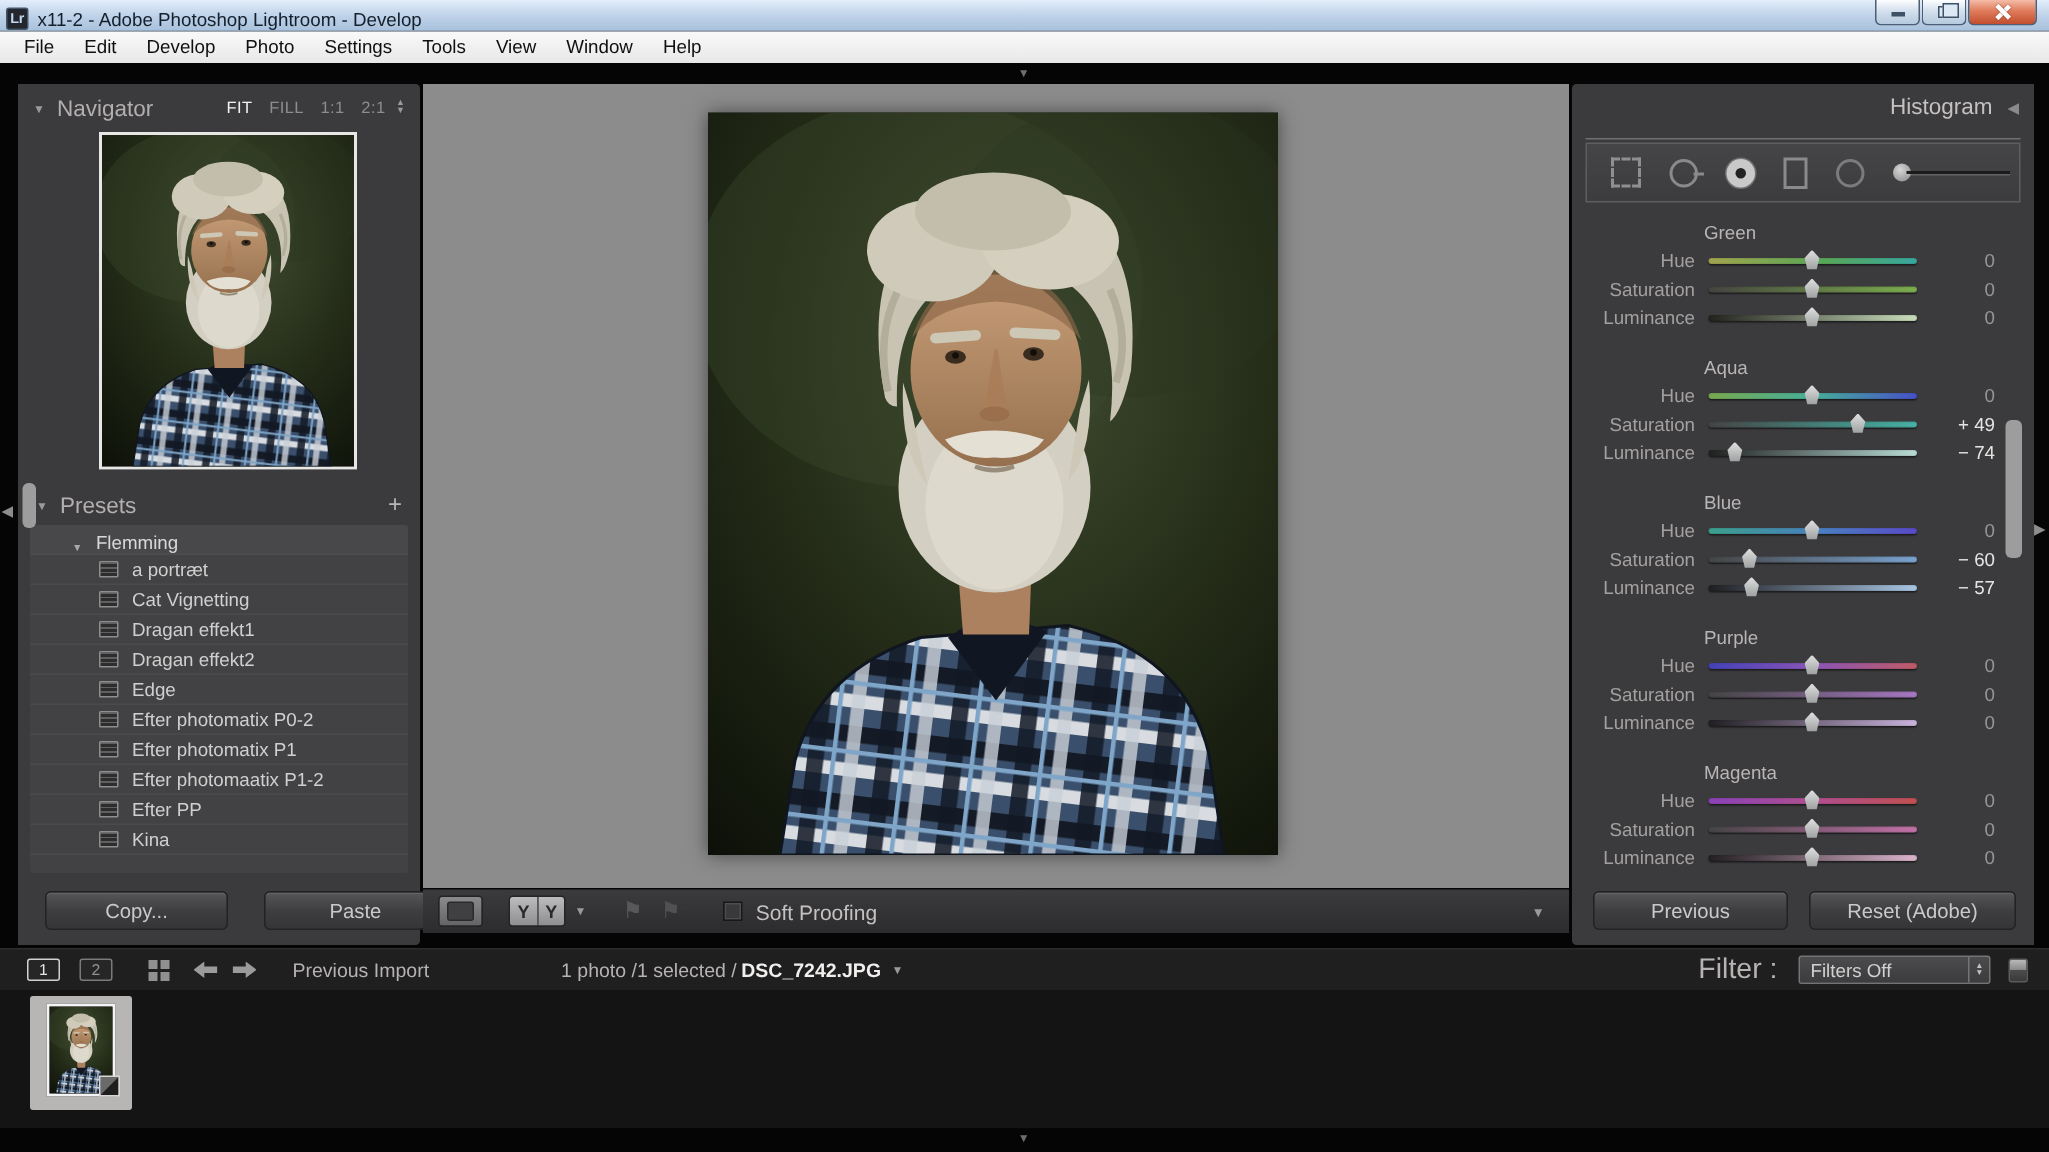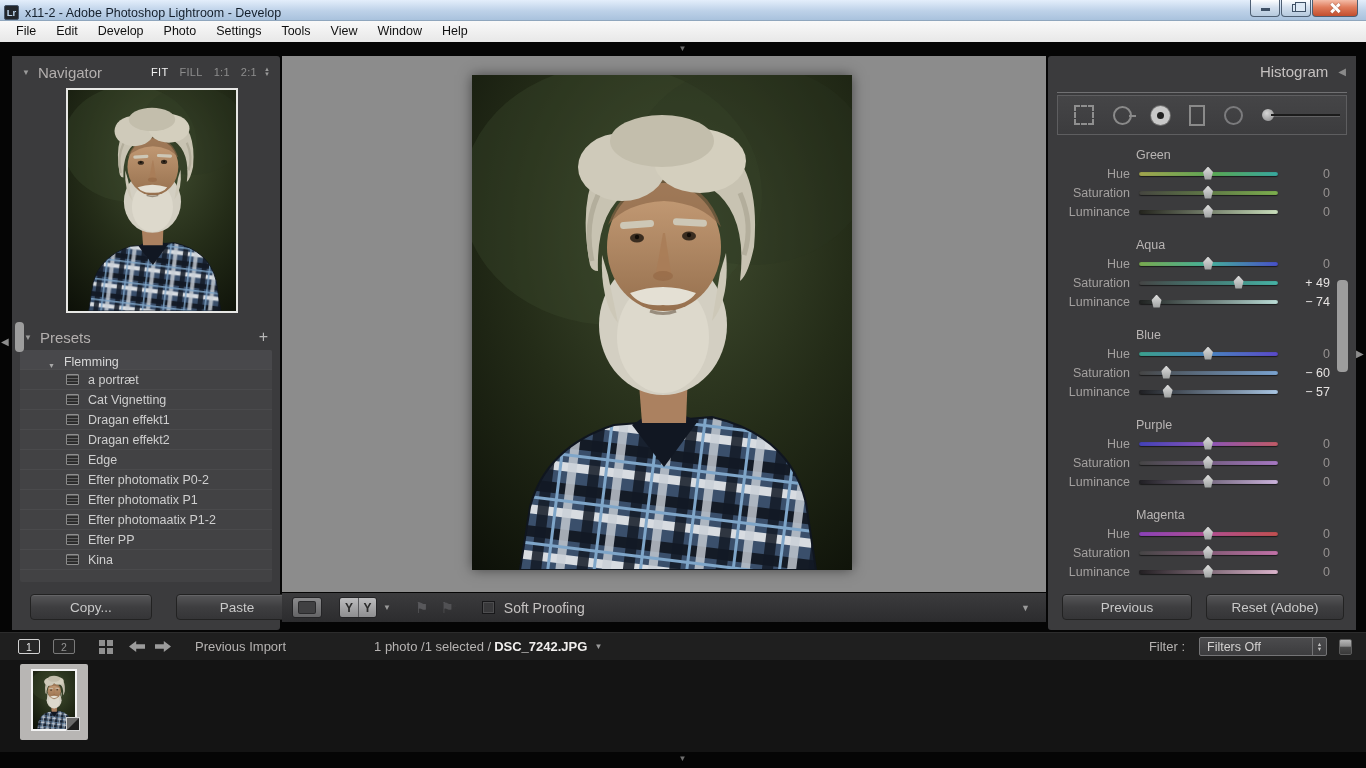--- a/index.html
+++ b/index.html
@@ -147,21 +147,21 @@
     linear-gradient(#909090,#909090) 8px 0/6px 6px no-repeat,
     linear-gradient(#909090,#909090) 0 8px/6px 6px no-repeat,
     linear-gradient(#909090,#909090) 8px 8px/6px 6px no-repeat;}
   .nav-arrow{width:16px;height:11px;background:#9b9b9b;flex:none;}
   .nav-arrow.back{margin-left:16px;clip-path:polygon(45% 0,45% 30%,100% 30%,100% 70%,45% 70%,45% 100%,0 50%);}
   .nav-arrow.fwd{margin-left:10px;clip-path:polygon(55% 0,55% 30%,0 30%,0 70%,55% 70%,55% 100%,100% 50%);}
   .prev-import{margin-left:24px;color:#b6b3b2;font-size:13px;}
   .sel-text{margin-left:88px;color:#b6b3b2;font-size:13px;}
   .filename{color:#f1efee;font-size:13px;font-weight:bold;margin-left:3px;}
   .fn-caret{color:#9a9a9a;font-size:8px;margin-left:7px;}
-  .filter-label{margin-left:auto;color:#b6b3b2;font-size:13px;}
+  .filter-label{margin-left:auto;color:#b6b3b2;font-size:19px;}
   .filter-dd{margin-left:14px;width:128px;height:19px;background:linear-gradient(#4b4b4d,#3c3c3e);
     border:1px solid #747476;border-radius:2px;display:flex;align-items:center;padding-left:7px;
     color:#d3d1d0;font-size:12.5px;}
   .dd-stepper{margin-left:auto;width:14px;height:100%;border-left:1px solid #747476;display:flex;
     flex-direction:column;align-items:center;justify-content:center;color:#c2c2c2;font-size:5.5px;line-height:4.5px;}
   .switch-icon{margin-left:12px;margin-right:14px;width:13px;height:16px;border-radius:2px;flex:none;
     background:linear-gradient(#b8b8b8,#8c8c8c 45%,#4c4c4c 50%,#3a3a3a);border:1px solid #5c5c5c;}
 
   
   .filmstrip{position:absolute;left:0;top:618px;width:1366px;height:92px;background:#141414;}

